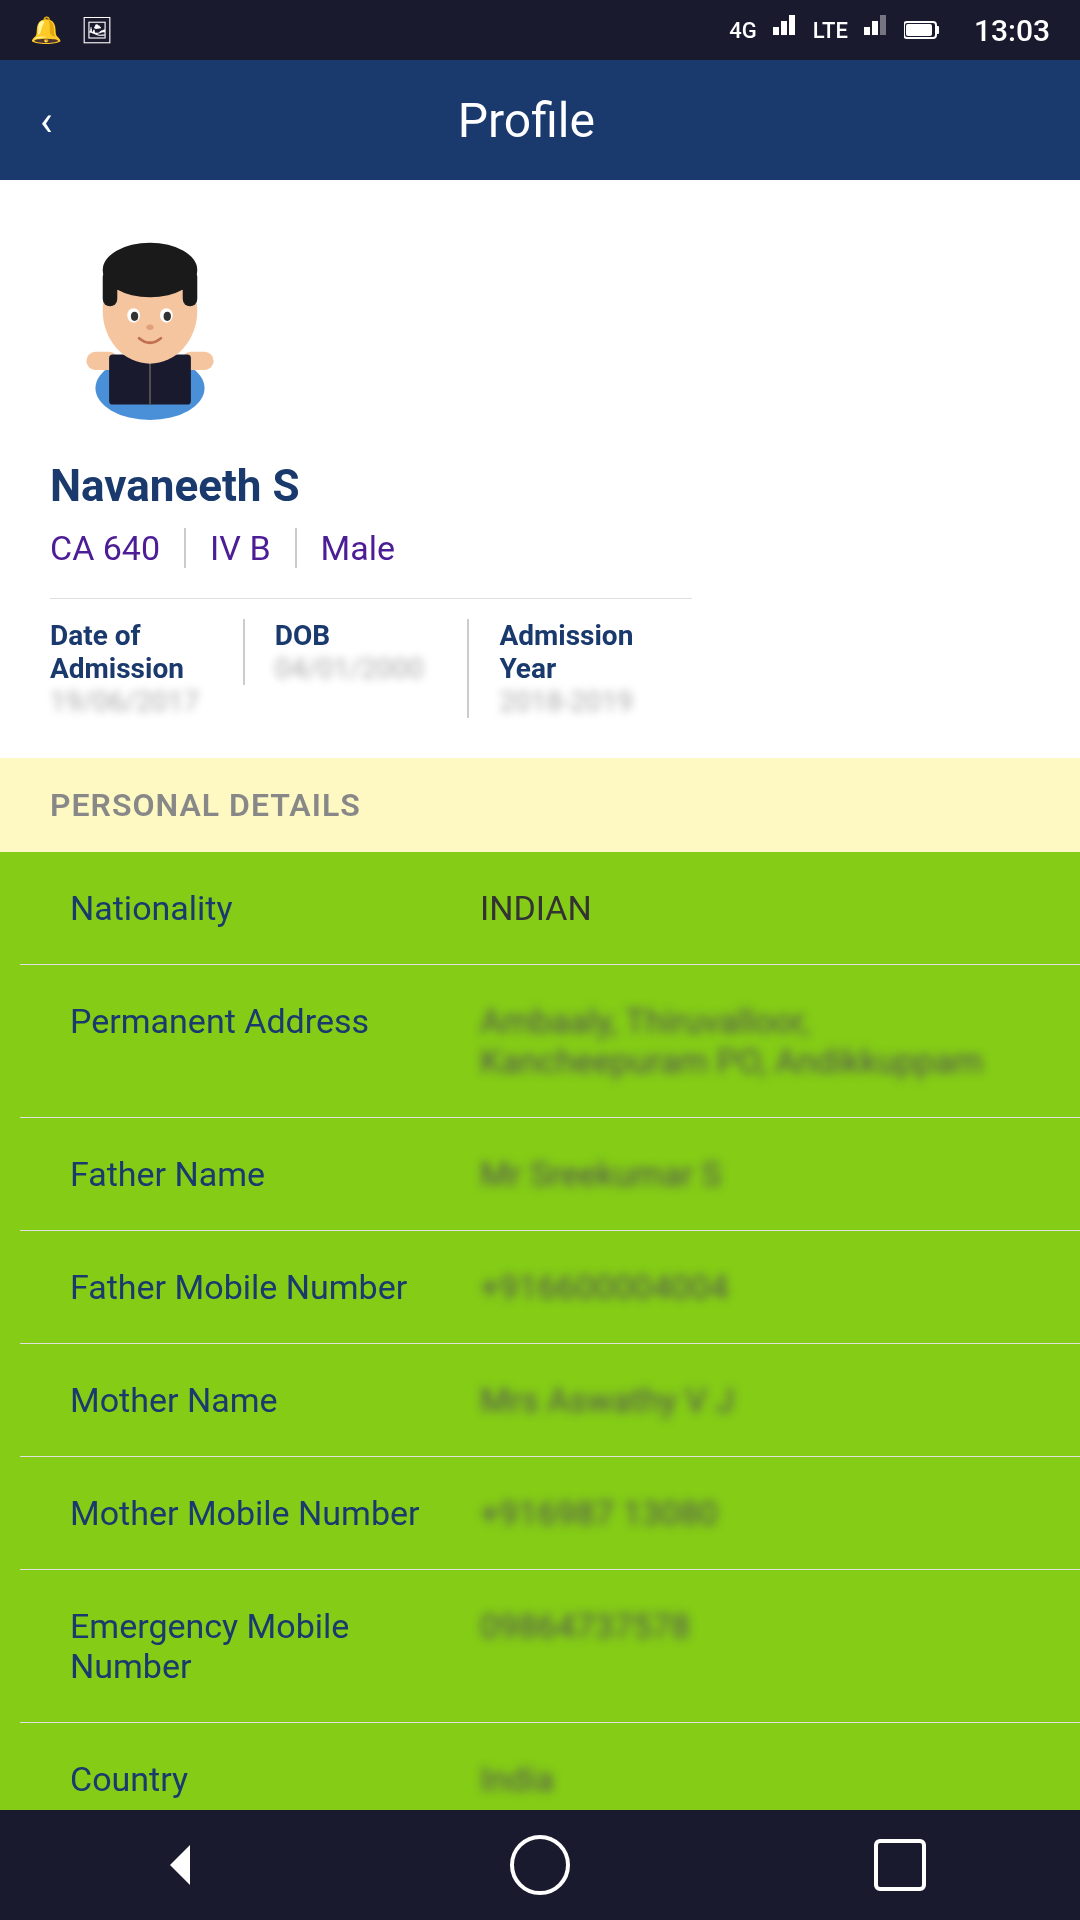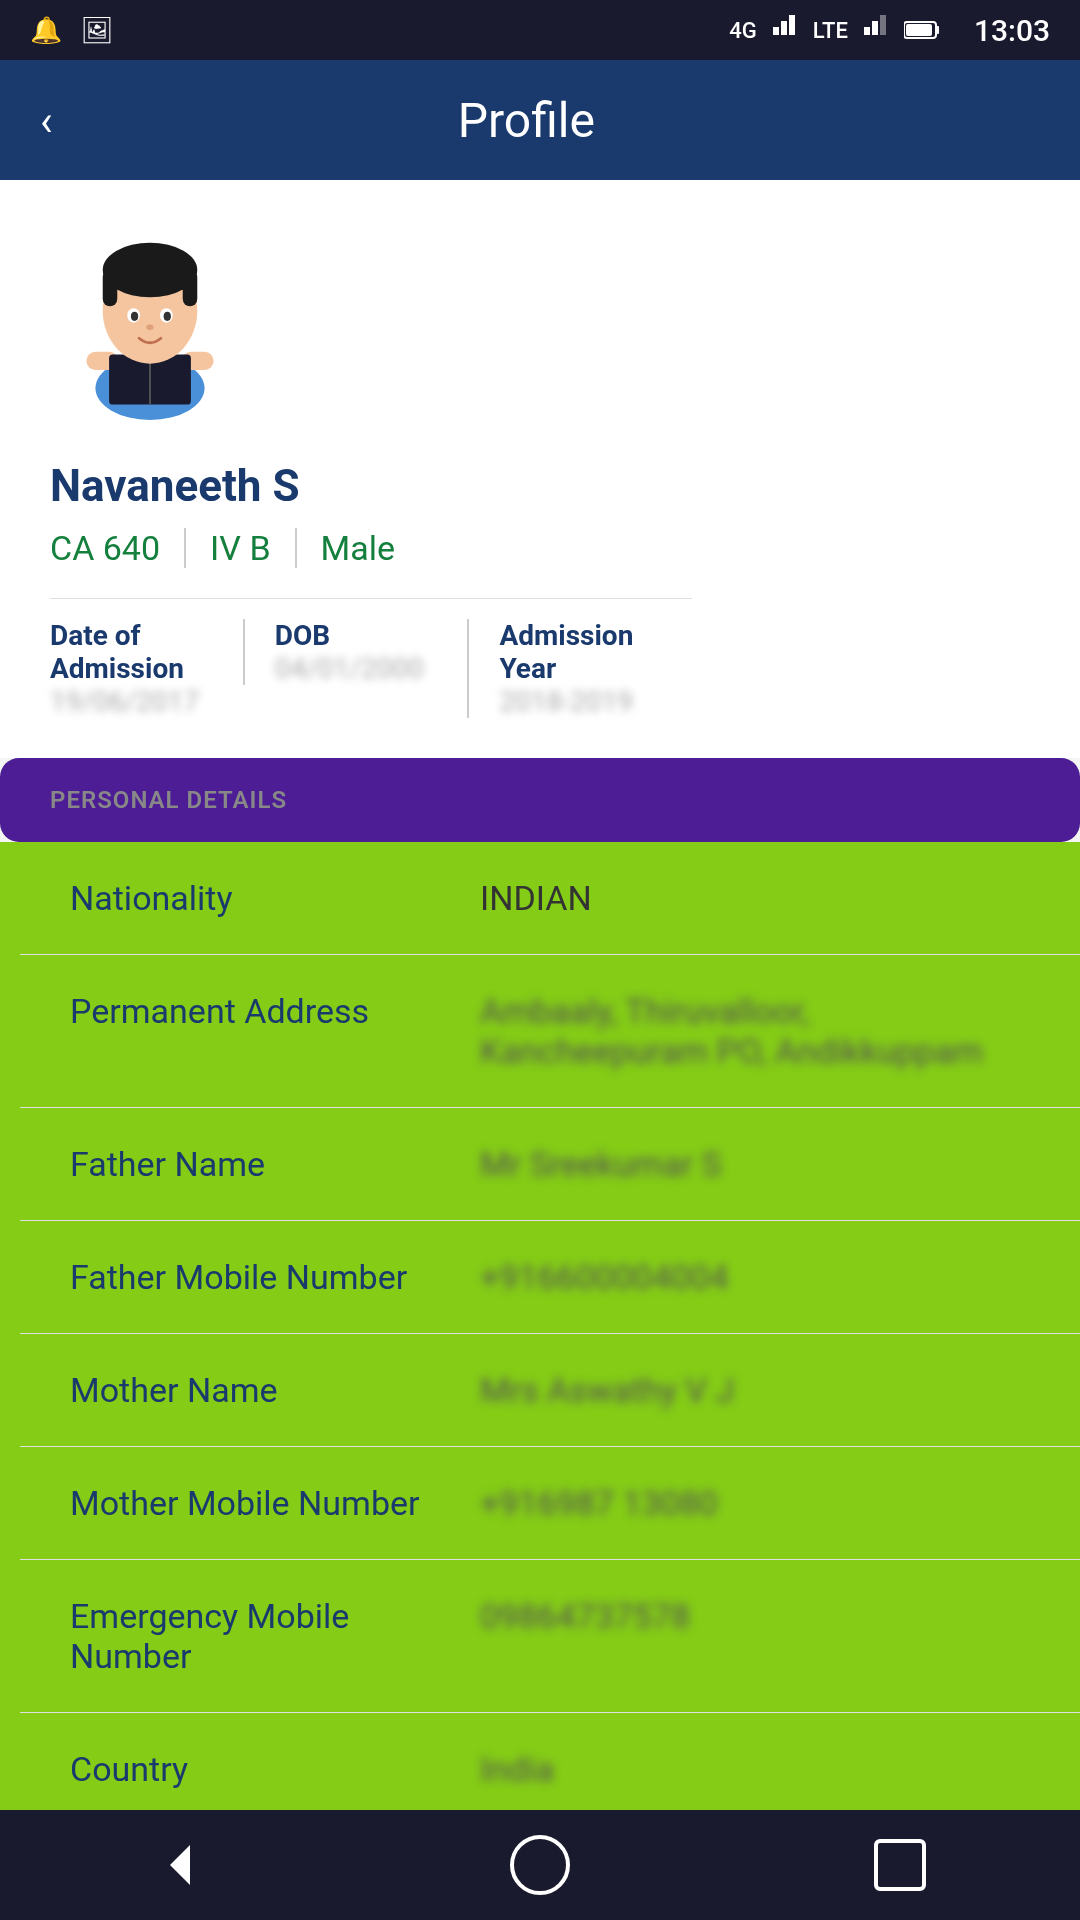--- a/index.html
+++ b/index.html
@@ -85,21 +85,21 @@
       font-size: 44px;
       font-weight: bold;
       color: #1a3a6e;
       margin-bottom: 16px;
     }
     .profile-meta {
       display: flex;
       align-items: center;
       gap: 0;
       font-size: 34px;
-      color: #15803d;
+      color: #4c1d95;
       margin-bottom: 30px;
     }
     .meta-divider {
       width: 2px;
       height: 40px;
       background: #ccc;
       margin: 0 24px;
     }
     .profile-dates {
       display: flex;
@@ -123,27 +123,26 @@
       color: #1a3a6e;
     }
     .date-value {
       font-size: 28px;
       color: #aaa;
       filter: blur(4px);
     }
 
     
     .section-header {
-      background: #4c1d95;
+      background: #fef9c3;
       padding: 28px 50px;
-      font-size: 24px;
+      font-size: 32px;
       font-weight: 600;
       color: #888;
       letter-spacing: 1px;
-      border-radius: 19px;
     }
 
     
     .details-list {
       background: #84cc16;
       padding-left: 20px;
     }
     .detail-row {
       display: flex;
       align-items: flex-start;

